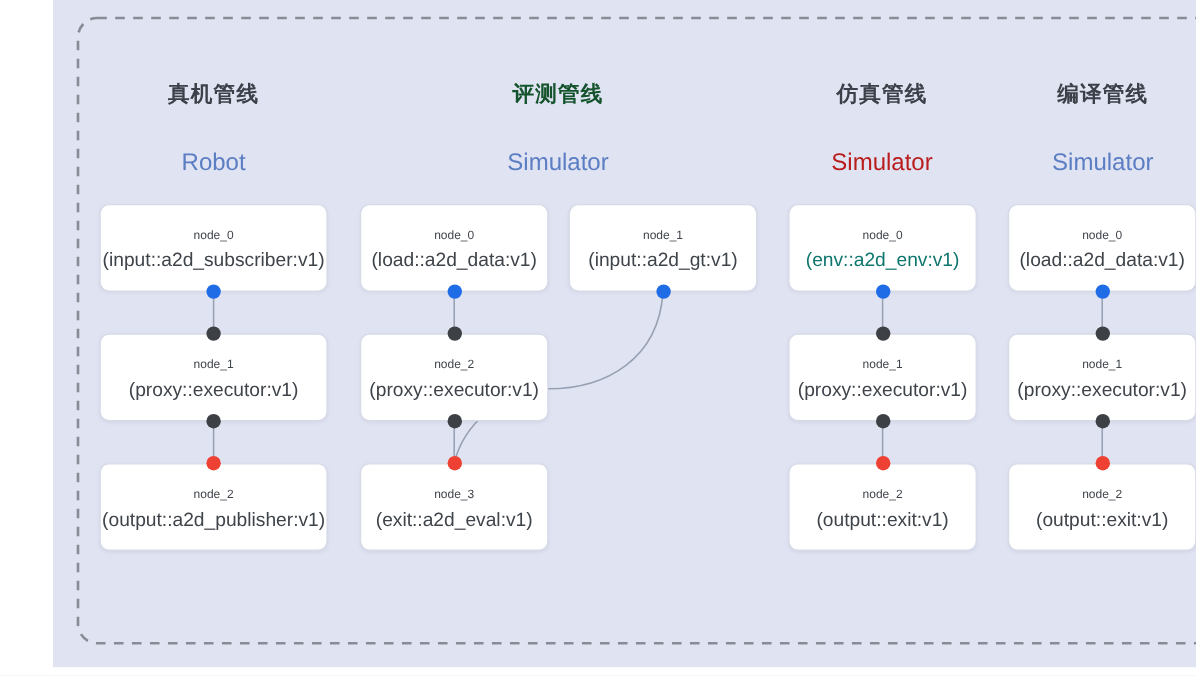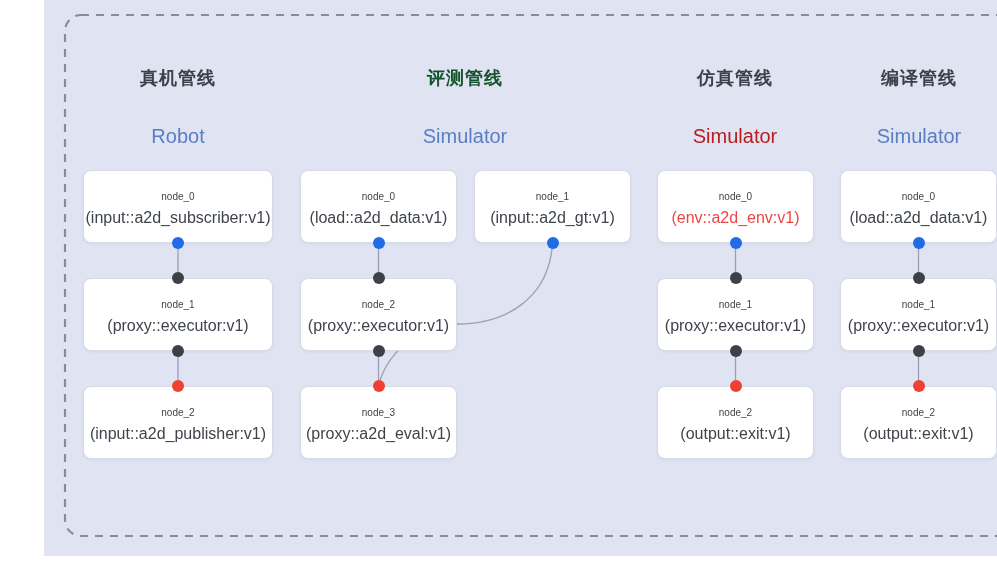--- a/index.html
+++ b/index.html
@@ -109,41 +109,41 @@
       <div class="node-box" style="left: 39px; top: 170px; width: 190px; height: 73px; background: rgb(255, 255, 255); border-color: rgb(215, 219, 230);">
         <div class="node-name" style="color: rgb(63, 68, 75);">node_0</div>
         <div class="node-type" style="color: rgb(63, 68, 75);">(input::a2d_subscriber:v1)</div>
       </div>
       <div class="node-box" style="left: 39px; top: 278px; width: 190px; height: 73px; background: rgb(255, 255, 255); border-color: rgb(215, 219, 230);">
         <div class="node-name" style="color: rgb(63, 68, 75);">node_1</div>
         <div class="node-type" style="color: rgb(63, 68, 75);">(proxy::executor:v1)</div>
       </div>
       <div class="node-box" style="left: 39px; top: 386px; width: 190px; height: 73px; background: rgb(255, 255, 255); border-color: rgb(215, 219, 230);">
         <div class="node-name" style="color: rgb(63, 68, 75);">node_2</div>
-        <div class="node-type" style="color: rgb(63, 68, 75);">(input::a2d_publisher:v1)</div>
+        <div class="node-type" style="color: rgb(63, 68, 75);">(output::a2d_publisher:v1)</div>
       </div>
       <div class="node-box" style="left: 256px; top: 170px; width: 157px; height: 73px; background: rgb(255, 255, 255); border-color: rgb(215, 219, 230);">
         <div class="node-name" style="color: rgb(63, 68, 75);">node_0</div>
         <div class="node-type" style="color: rgb(63, 68, 75);">(load::a2d_data:v1)</div>
       </div>
       <div class="node-box" style="left: 430px; top: 170px; width: 157px; height: 73px; background: rgb(255, 255, 255); border-color: rgb(215, 219, 230);">
         <div class="node-name" style="color: rgb(63, 68, 75);">node_1</div>
         <div class="node-type" style="color: rgb(63, 68, 75);">(input::a2d_gt:v1)</div>
       </div>
       <div class="node-box" style="left: 256px; top: 278px; width: 157px; height: 73px; background: rgb(255, 255, 255); border-color: rgb(215, 219, 230);">
         <div class="node-name" style="color: rgb(63, 68, 75);">node_2</div>
         <div class="node-type" style="color: rgb(63, 68, 75);">(proxy::executor:v1)</div>
       </div>
       <div class="node-box" style="left: 256px; top: 386px; width: 157px; height: 73px; background: rgb(255, 255, 255); border-color: rgb(215, 219, 230); text-align: center;">
         <div class="node-name" style="color: rgb(63, 68, 75);">node_3</div>
-        <div class="node-type" style="color: rgb(63, 68, 75);">(proxy::a2d_eval:v1)</div>
+        <div class="node-type" style="color: rgb(63, 68, 75);">(exit::a2d_eval:v1)</div>
       </div>
       <div class="node-box" style="left: 613px; top: 170px; width: 157px; height: 73px; background: rgb(255, 255, 255); border-color: rgb(215, 219, 230);">
         <div class="node-name" style="color: rgb(63, 68, 75);">node_0</div>
-        <div class="node-type" style="color: #ef4444; text-align: right;">(env::a2d_env:v1)</div>
+        <div class="node-type" style="color: #0f766e; text-align: right;">(env::a2d_env:v1)</div>
       </div>
       <div class="node-box" style="left: 613px; top: 278px; width: 157px; height: 73px; background: rgb(255, 255, 255); border-color: rgb(215, 219, 230);">
         <div class="node-name" style="color: rgb(63, 68, 75);">node_1</div>
         <div class="node-type" style="color: rgb(63, 68, 75);">(proxy::executor:v1)</div>
       </div>
       <div class="node-box" style="left: 613px; top: 386px; width: 157px; height: 73px; background: rgb(255, 255, 255); border-color: rgb(215, 219, 230);">
         <div class="node-name" style="color: rgb(63, 68, 75);">node_2</div>
         <div class="node-type" style="color: rgb(63, 68, 75);">(output::exit:v1)</div>
       </div>
       <div class="node-box" style="left: 796px; top: 170px; width: 157px; height: 73px; background: rgb(255, 255, 255); border-color: rgb(215, 219, 230);">

